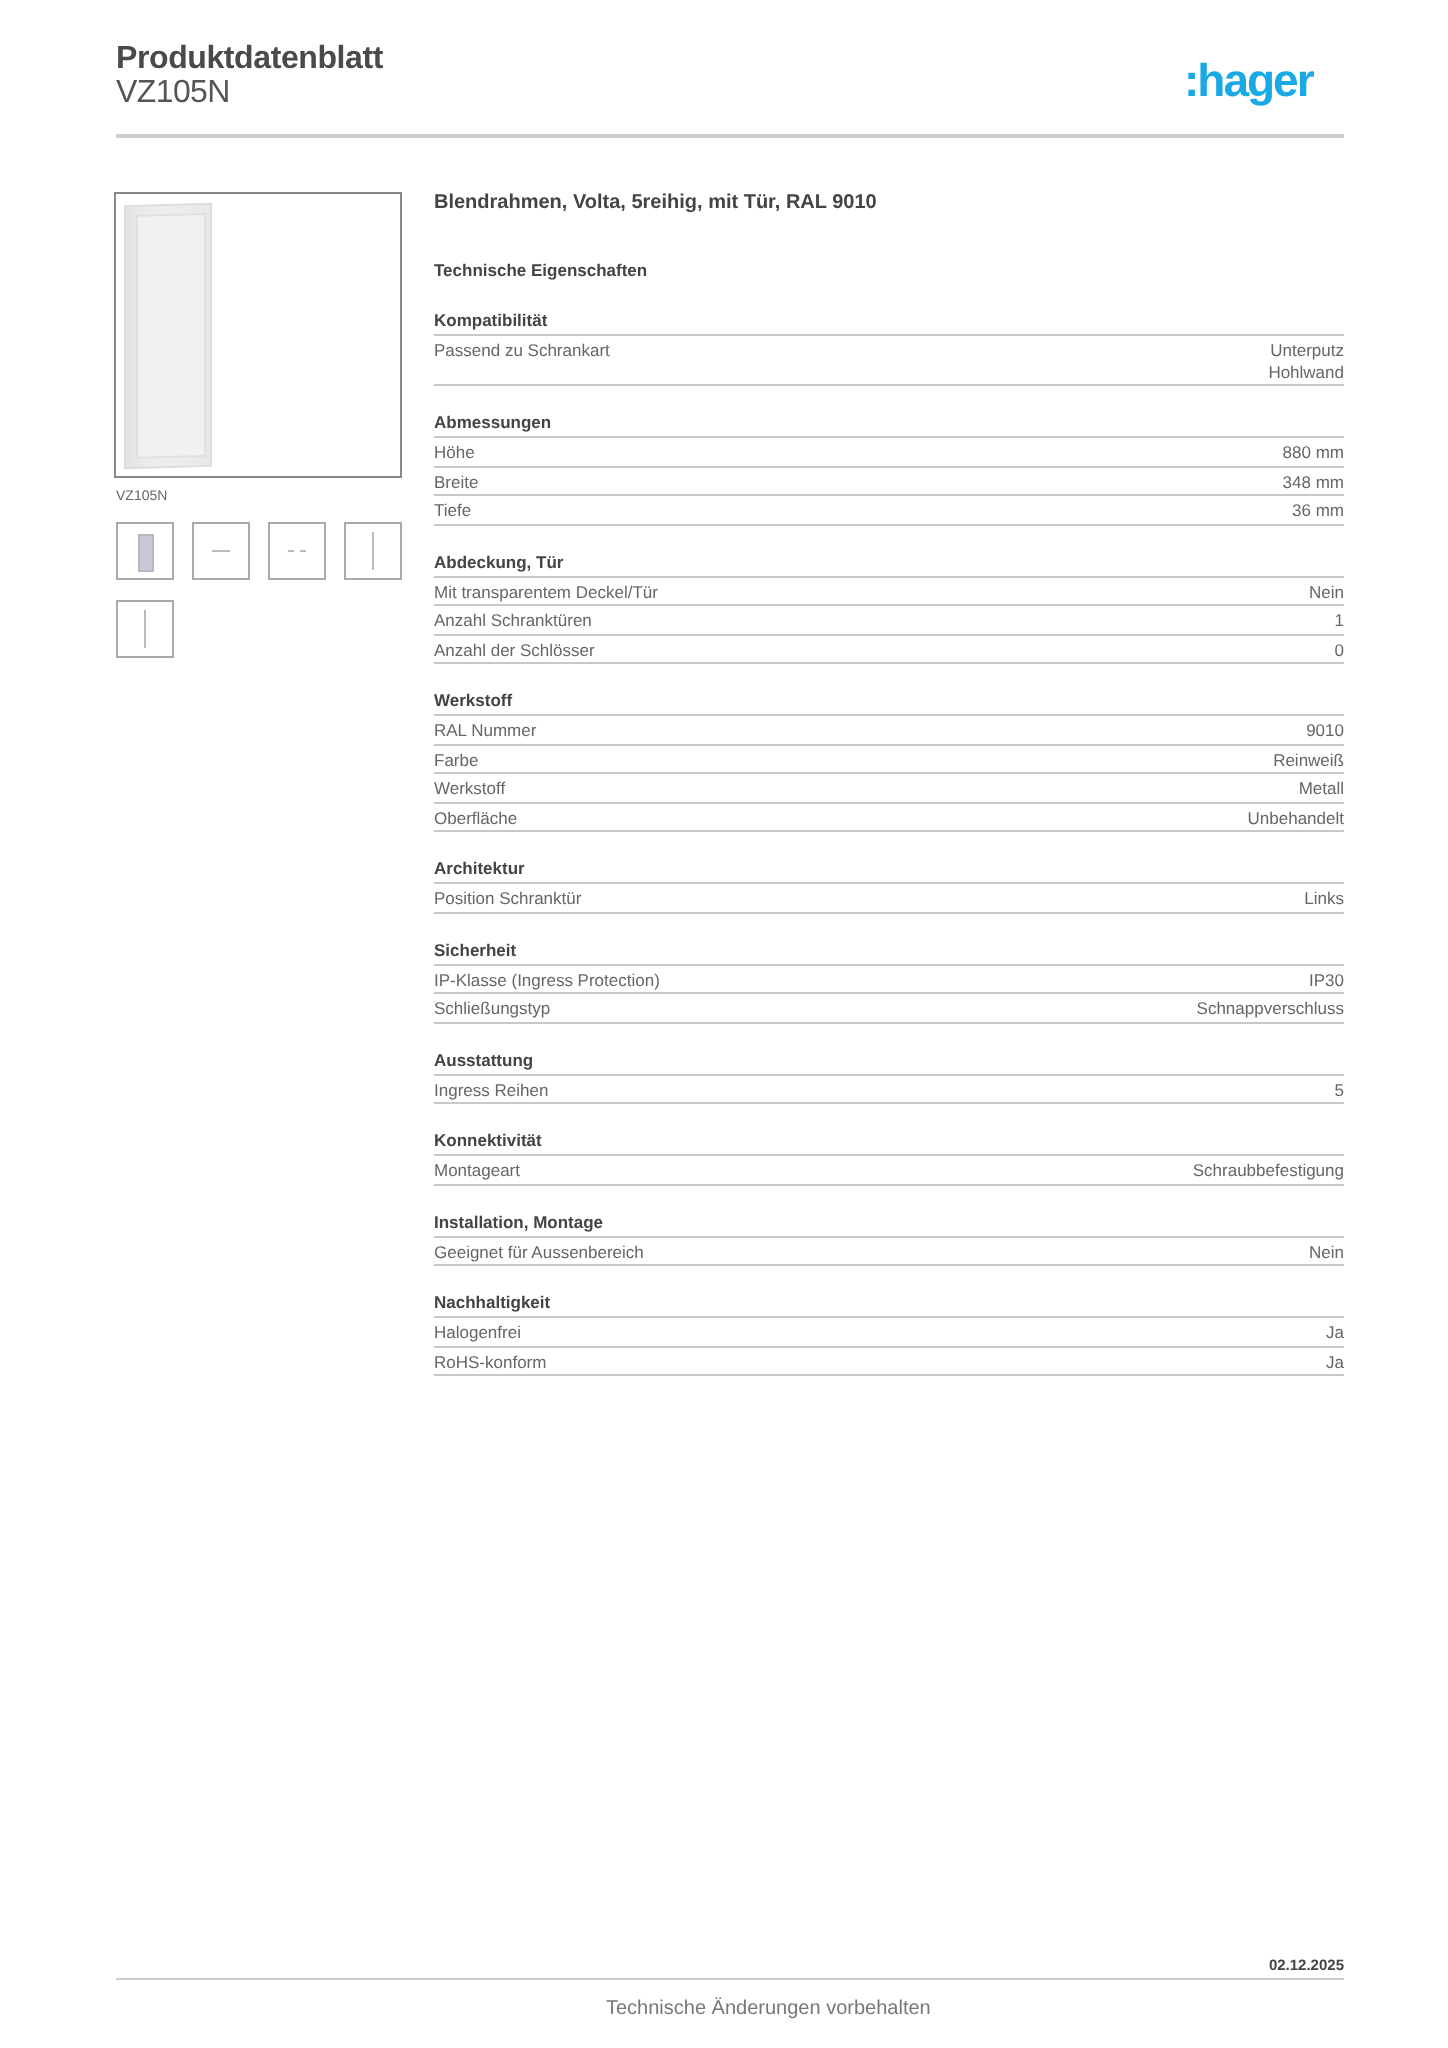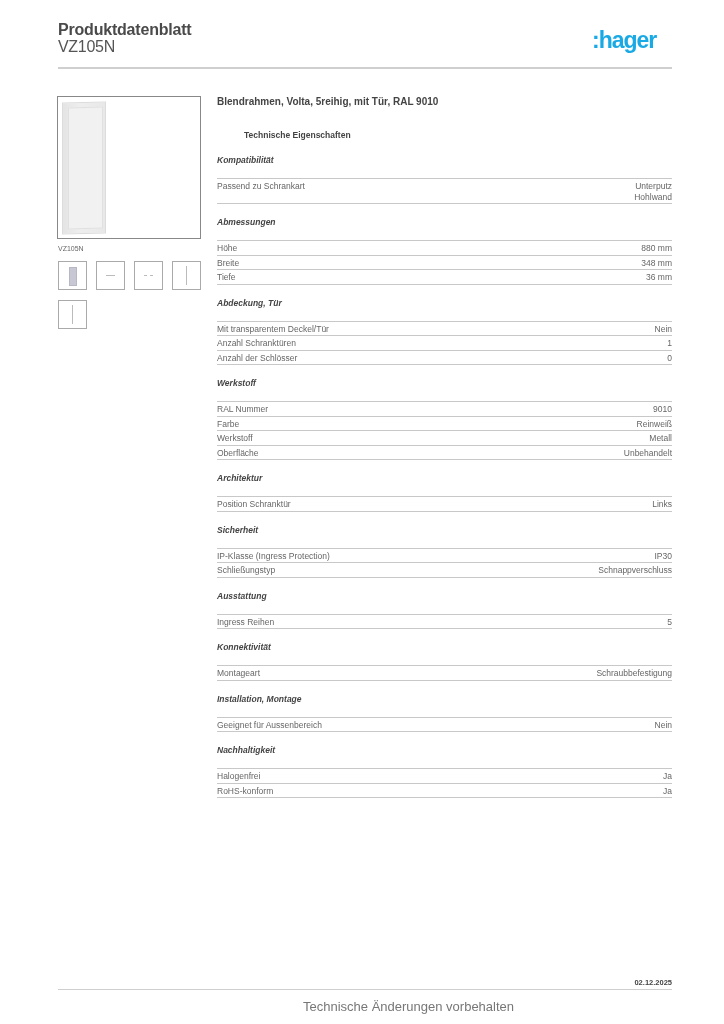--- a/index.html
+++ b/index.html
@@ -16,29 +16,29 @@
   .door-inner { position: absolute; left: 5px; top: 4px; right: 2px; bottom: 4px; border: 1px solid #e0e0e0; background: #f1f1f1; }
   .img-caption { position: absolute; left: 58px; top: 245px; font-size: 7px; color: #666; }
   .thumb { position: absolute; width: 27px; height: 27px; border: 1px solid #aaa; background: #fff; }
   .thumb .t-rect { position: absolute; left: 10px; top: 5px; width: 6px; height: 17px; background: #c8c8d4; border: 1px solid #b8b8c4; }
   .thumb .t-h { position: absolute; left: 9px; top: 13px; width: 9px; height: 1px; background: #bbb; }
   .thumb .t-hd { position: absolute; left: 9px; top: 13px; width: 9px; height: 0; border-top: 1px dashed #bbb; }
   .thumb .t-v { position: absolute; left: 13px; top: 4px; width: 1px; height: 19px; background: #bbb; }
 
   .right { position: absolute; left: 217px; top: 96px; width: 455px; }
   .prod-name { font-size: 10px; font-weight: bold; color: #444; height: 11px; }
-  .tech-title { font-size: 8.5px; font-weight: bold; color: #444; margin-top: 23px; height: 11px; margin-left: 27px; }
+  .tech-title { font-size: 8.5px; font-weight: bold; color: #444; margin-top: 23px; height: 11px; }
   .section { margin-top: 13px; }
-  .sec-head { font-size: 8.5px; font-weight: bold; color: #444; height: 11px; border-bottom: 1.5px solid #c8c8c8; padding-bottom: 12px; font-style: italic; }
+  .sec-head { font-size: 8.5px; font-weight: bold; color: #444; height: 11px; border-bottom: 1.5px solid #c8c8c8; padding-bottom: 1px; }
   .row { display: flex; justify-content: space-between; font-size: 8.5px; color: #666; border-bottom: 1.5px solid #c8c8c8; padding: 2px 0 1px 0; line-height: 10.5px; }
   .row .val { text-align: right; }
 
   .hr-foot { position: absolute; left: 58px; top: 989px; width: 614px; height: 1px; background: #cfcfcf; }
   .foot-l { position: absolute; left: 58px; top: 999px; font-size: 7.5px; font-weight: bold; color: #444; margin-top: 40px; }
-  .foot-c { position: absolute; left: 303px; top: 999px; font-size: 13px; color: #777; }
+  .foot-c { position: absolute; left: 303px; top: 999px; font-size: 10px; color: #777; }
   .foot-r { position: absolute; right: 52px; top: 978px; font-size: 7.5px; font-weight: bold; color: #444; }
 </style>
 </head>
 <body>
 
 <div class="title">Produktdatenblatt</div>
 <div class="subtitle">VZ105N</div>
 <div class="logo">:hager</div>
 <div class="hr-top"></div>
 

